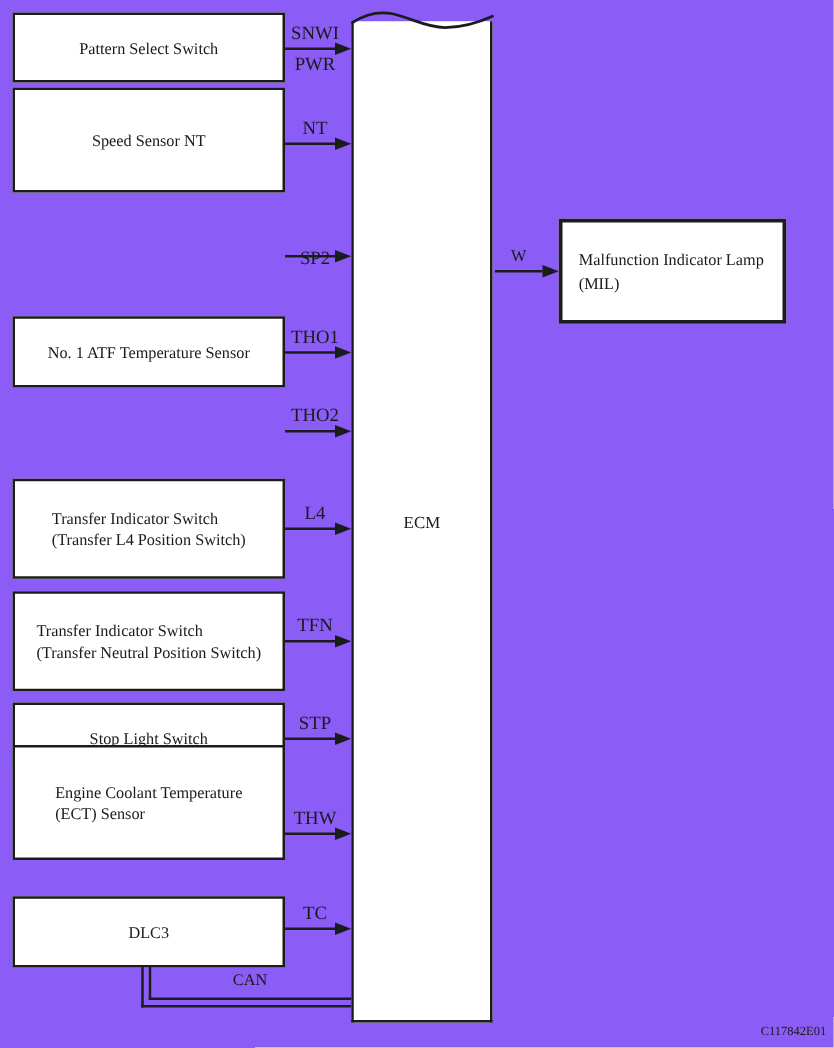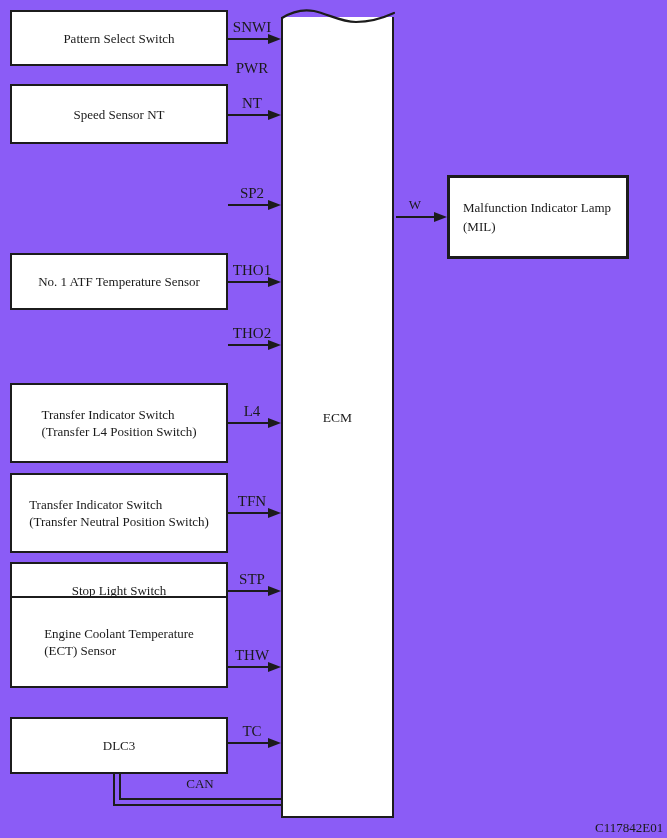--- a/index.html
+++ b/index.html
@@ -93,48 +93,48 @@
   .can-v{position:absolute;width:2px;background:#1c1c1c;}
   .can-h{position:absolute;height:2px;background:#1c1c1c;}
   .can-label{
     position:absolute;
     left:150px;top:776px;width:100px;
     text-align:center;font-size:13px;
   }
   .figcode{
     position:absolute;
     left:595px;top:820px;width:66px;
-    text-align:center;
-    font-size:13px;
+    text-align:right;
+    font-size:10px;
     color:#1a1a1a;
   }
 </style>
 </head>
 <body>
 
 <div class="stage">
 
   <div class="sbox" style="top:10px;height:56px">
     <span class="sbox-label">Pattern Select Switch</span>
   </div>
   <div class="wire wire-h" style="top:38px"></div>
   <div class="arrow arrow-in" style="top:34px"></div>
   <div class="sig" style="top:19px">SNWI</div>
-  <div class="sig" style="top:60px">PWR</div>
-
-  <div class="sbox" style="top:84px;height:60px">
+  <div class="sig" style="top:44px">PWR</div>
+
+  <div class="sbox" style="top:70px;height:84px">
     <span class="sbox-label">Speed Sensor NT</span>
   </div>
   <div class="wire wire-h" style="top:114px"></div>
   <div class="arrow arrow-in" style="top:110px"></div>
   <div class="sig" style="top:95px">NT</div>
 
   <div class="wire wire-h" style="top:204px"></div>
   <div class="arrow arrow-in" style="top:200px"></div>
-  <div class="sig" style="top:185px">SP2</div>
+  <div class="sig" style="top:199px">SP2</div>
 
   <div class="sbox" style="top:253px;height:57px">
     <span class="sbox-label">No. 1 ATF Temperature Sensor</span>
   </div>
   <div class="wire wire-h" style="top:281px"></div>
   <div class="arrow arrow-in" style="top:277px"></div>
   <div class="sig" style="top:262px">THO1</div>
 
   <div class="wire wire-h" style="top:344px"></div>
   <div class="arrow arrow-in" style="top:340px"></div>

